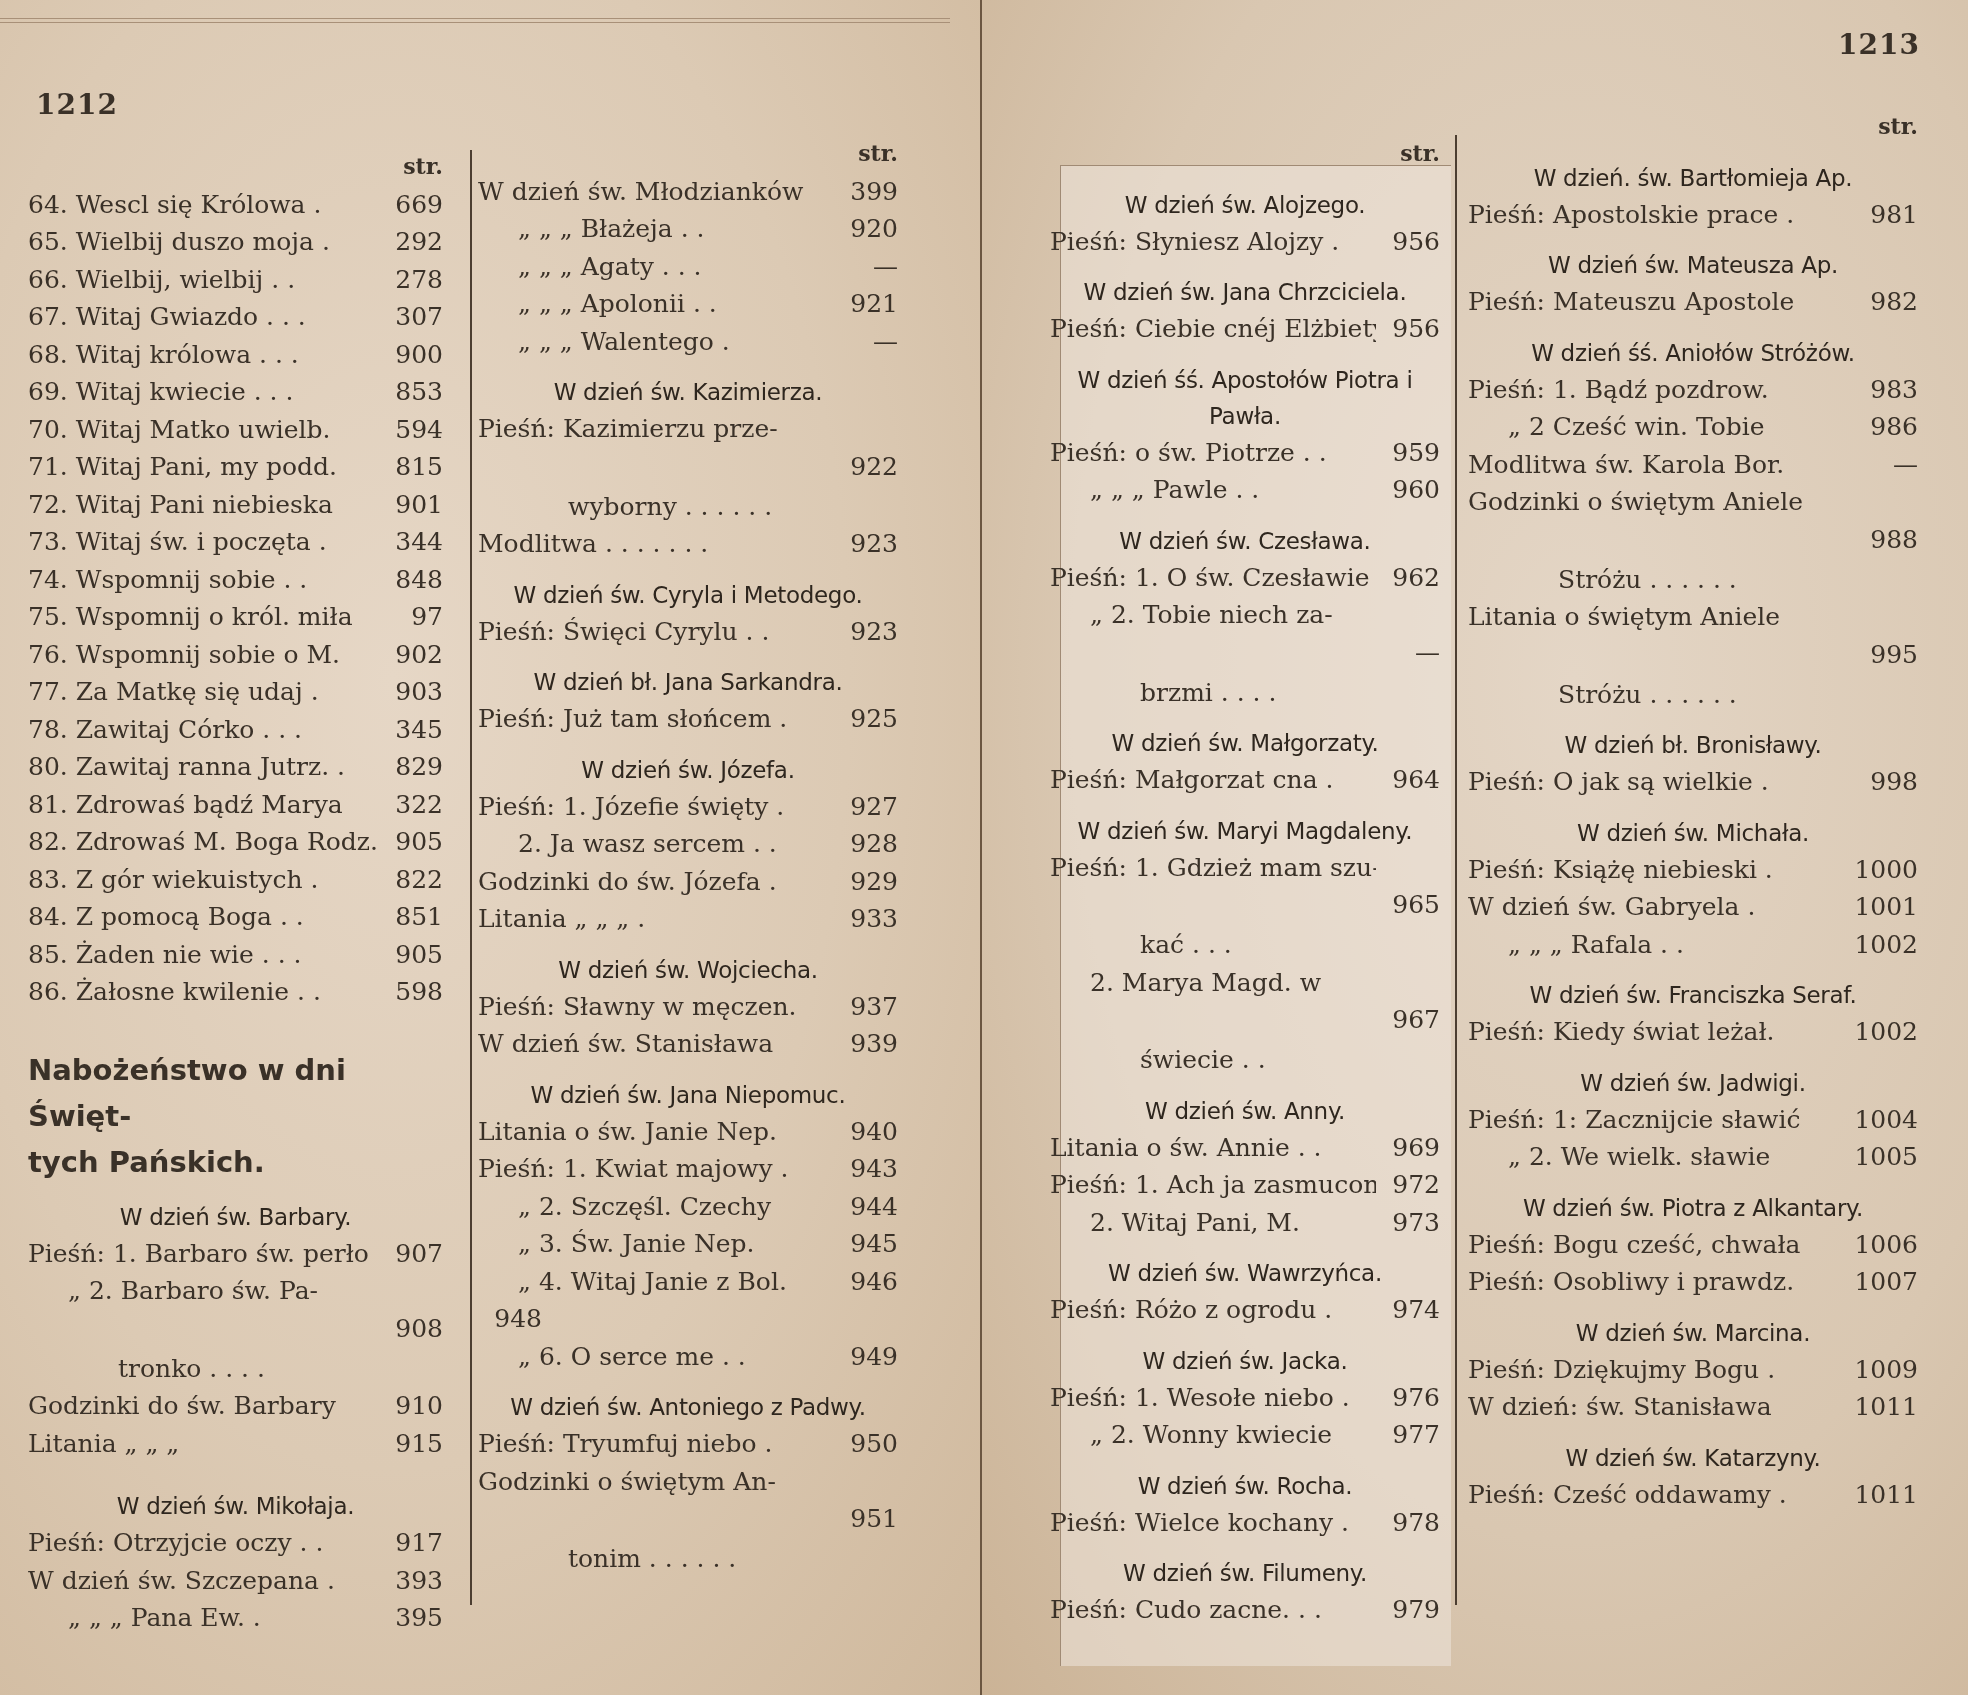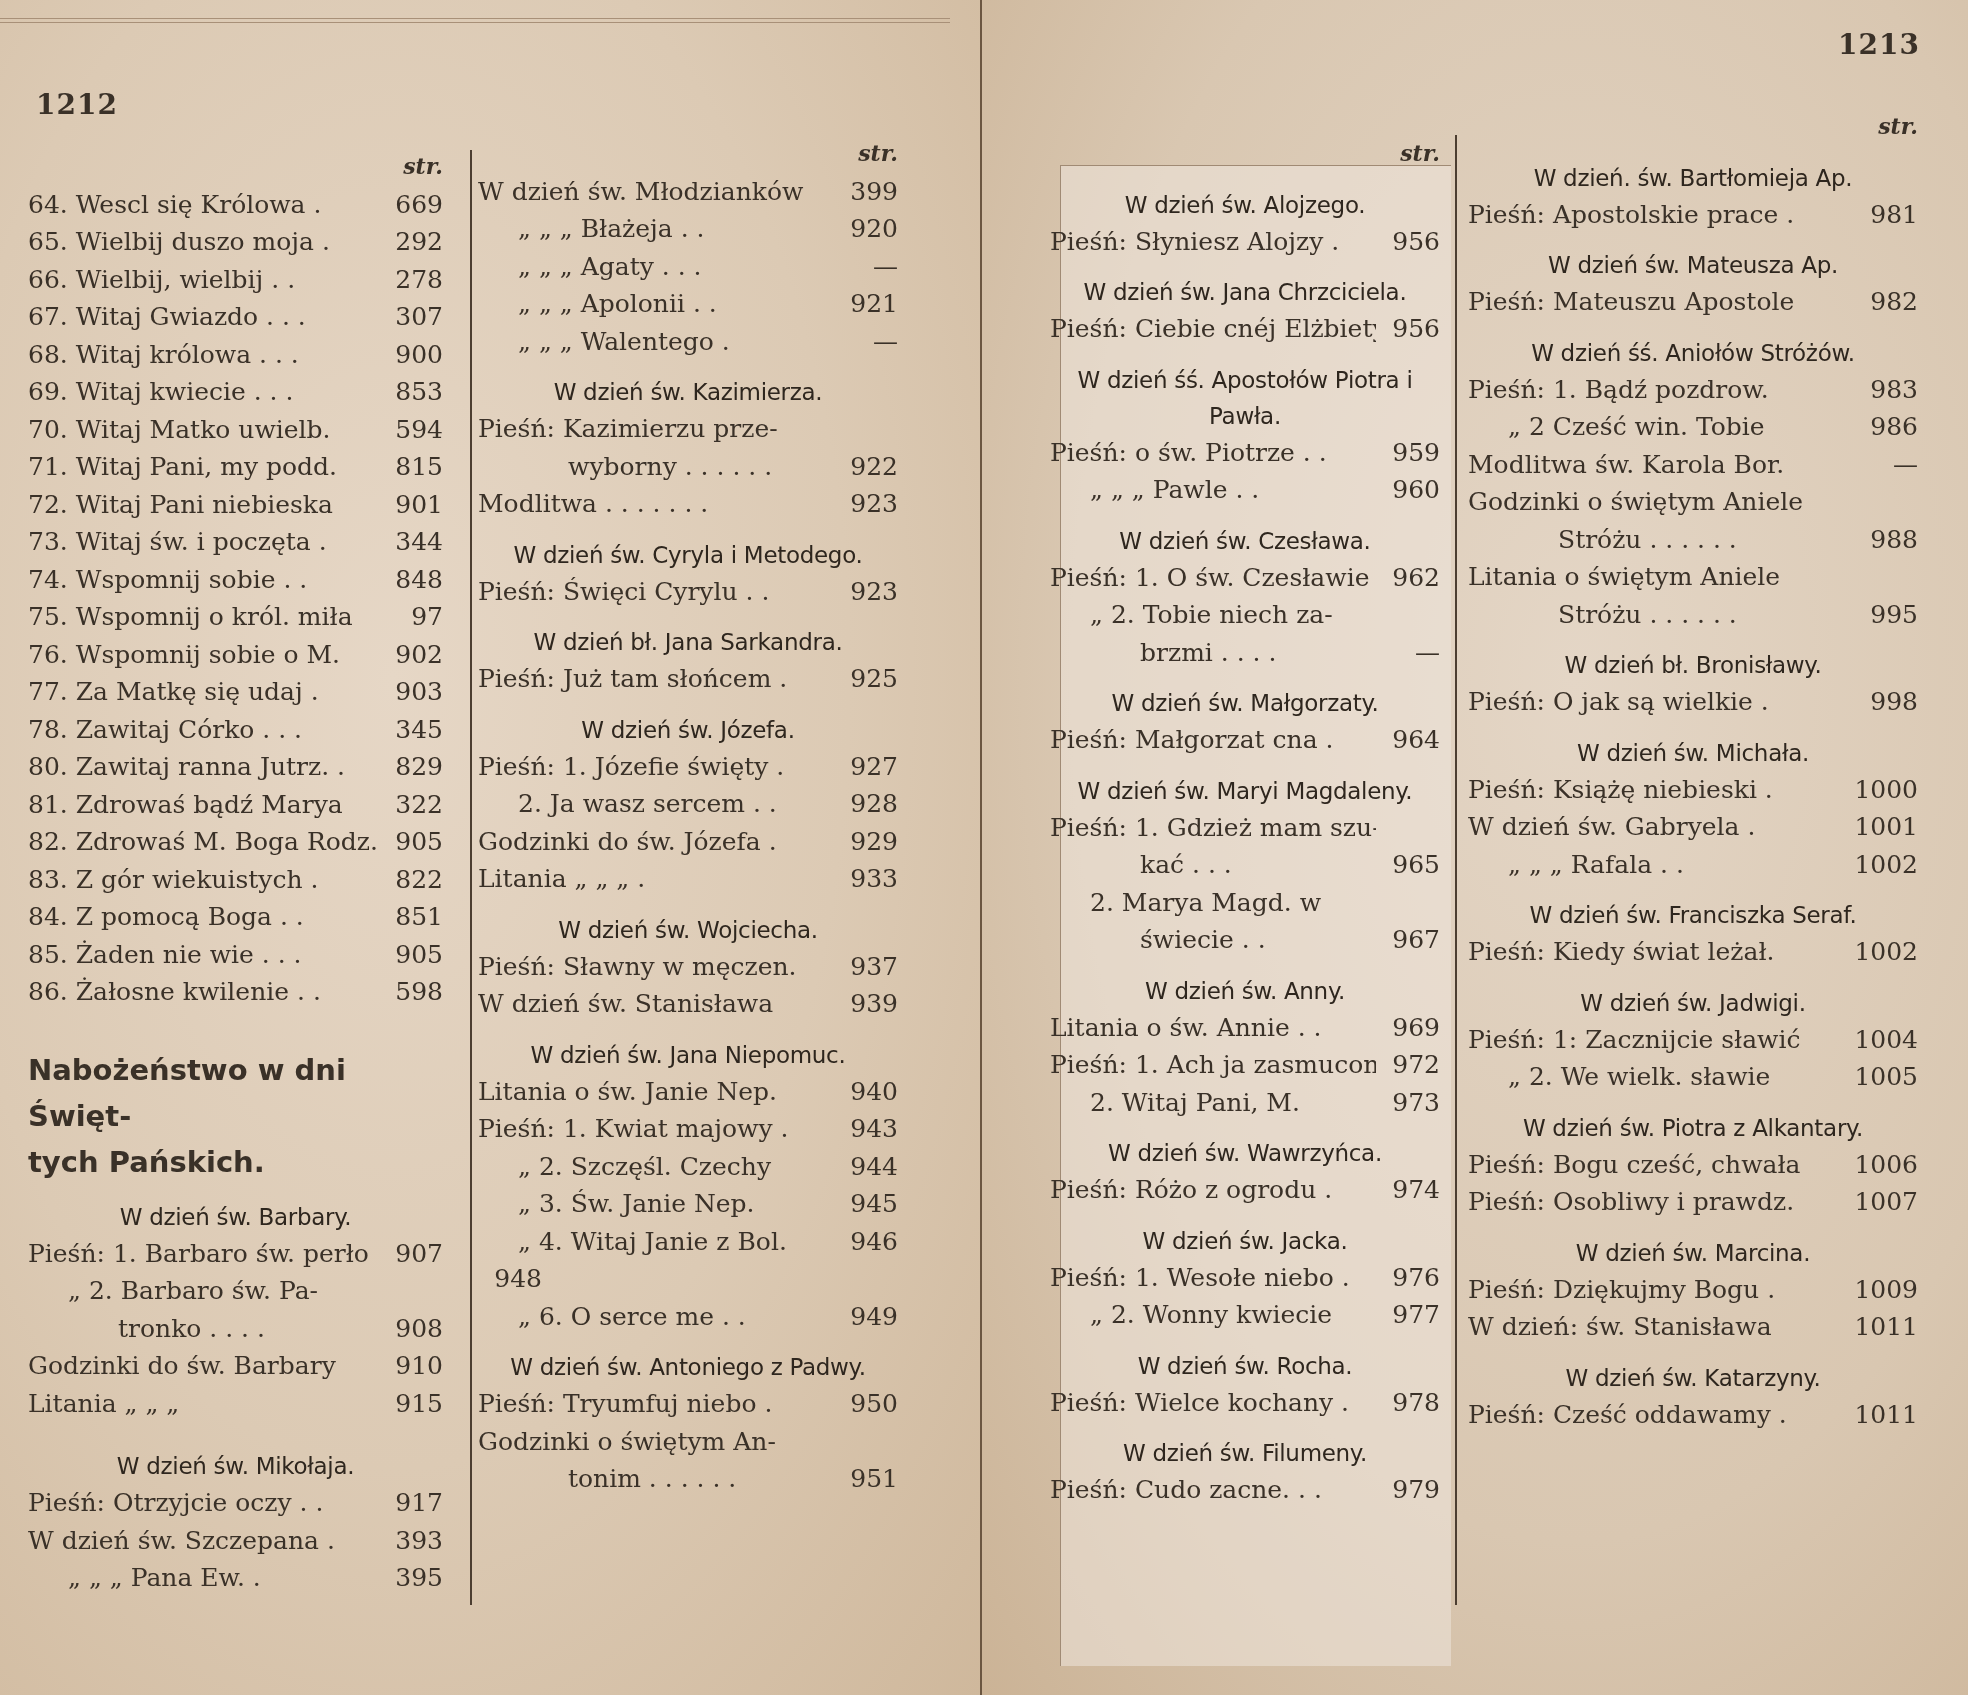--- a/index.html
+++ b/index.html
@@ -13,26 +13,26 @@
     background:radial-gradient(ellipse at 60% 40%,#e4d6c6 0%,#d9c7b1 60%,#cbb396 100%);}
   .page-left::before{content:"";position:absolute;left:0;right:30px;top:18px;height:3px;
     border-top:1px solid #a89078;border-bottom:1px solid #a89078;}
   .repair{position:absolute;left:1060px;top:165px;width:390px;height:1500px;
     background:rgba(238,230,220,0.55);border-left:1px solid #a08a74;border-top:1px solid #a08a74;}
   .page-number{position:absolute;font-size:28px;font-weight:bold;letter-spacing:1px;}
   .pn-left{left:36px;top:88px;}
   .pn-right{right:48px;top:28px;}
   .col{position:absolute;font-size:25px;line-height:37.5px;}
   .col-rule{position:absolute;width:0;border-left:2px solid #4c3e31;}
-  .str{text-align:right;font-size:22px;font-weight:bold;font-style:italic;}
+  .str{text-align:right;font-size:22px;font-weight:bold;}
   .row{display:flex;justify-content:space-between;white-space:nowrap;}
   .row .t{overflow:hidden;flex:1;}
   .row .p{text-align:right;min-width:58px;padding-left:6px;}
   .row.indent .t{padding-left:40px;}
-  .row.indent2 .t{padding-left:90px;}
+  .row.indent2 .t{padding-left:90px;margin-top:40px;}
   .head{text-align:center;font-family:"DejaVu Sans","Liberation Sans",sans-serif;font-weight:normal;
         font-size:23px;letter-spacing:-0.3px;margin-top:14px;line-height:36px;color:#2e261e;}
   .big{text-align:left;font-family:"DejaVu Sans","Liberation Sans",sans-serif;font-weight:bold;
        font-size:29px;line-height:46px;margin-top:36px;color:#3a3128;}
 </style>
 </head>
 <body>
 
 <div class="page page-left"></div>
 <div class="page page-right"></div>

